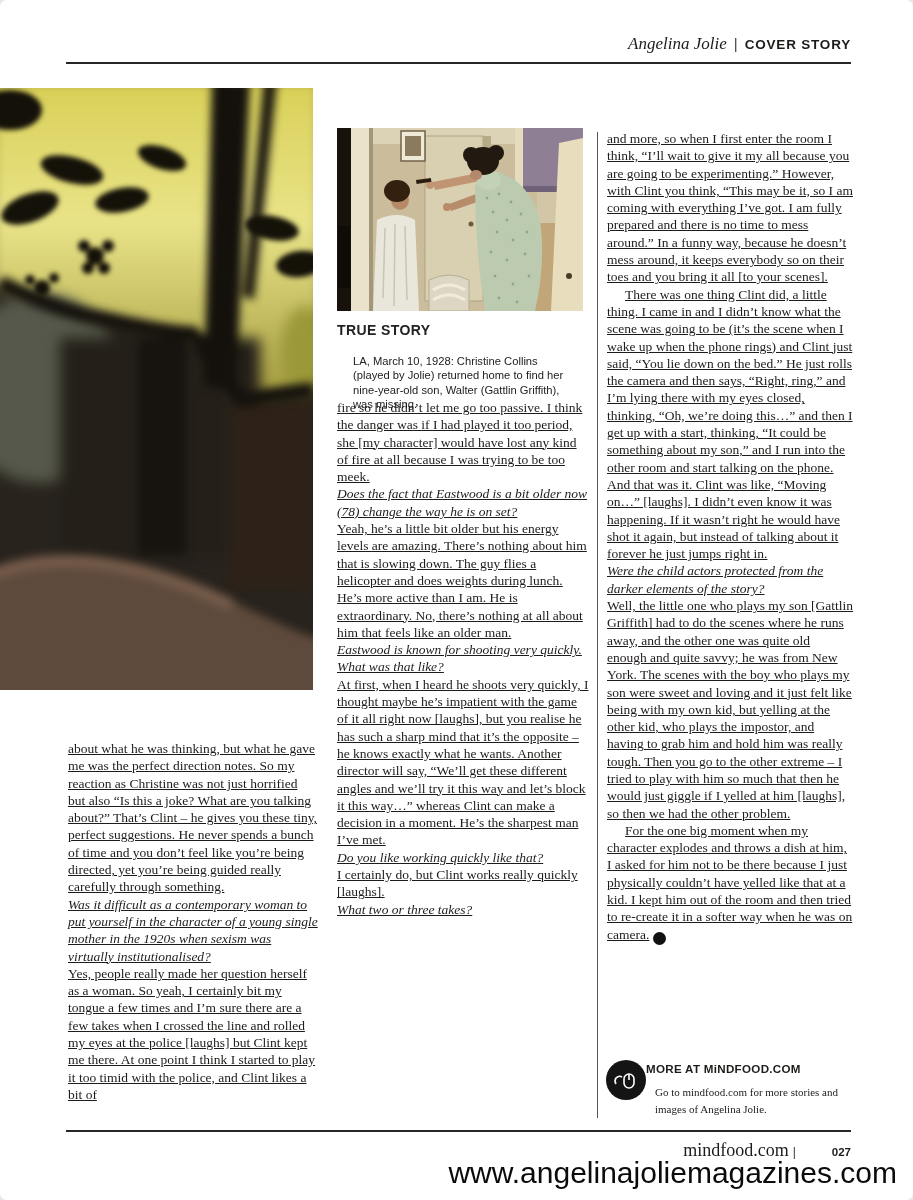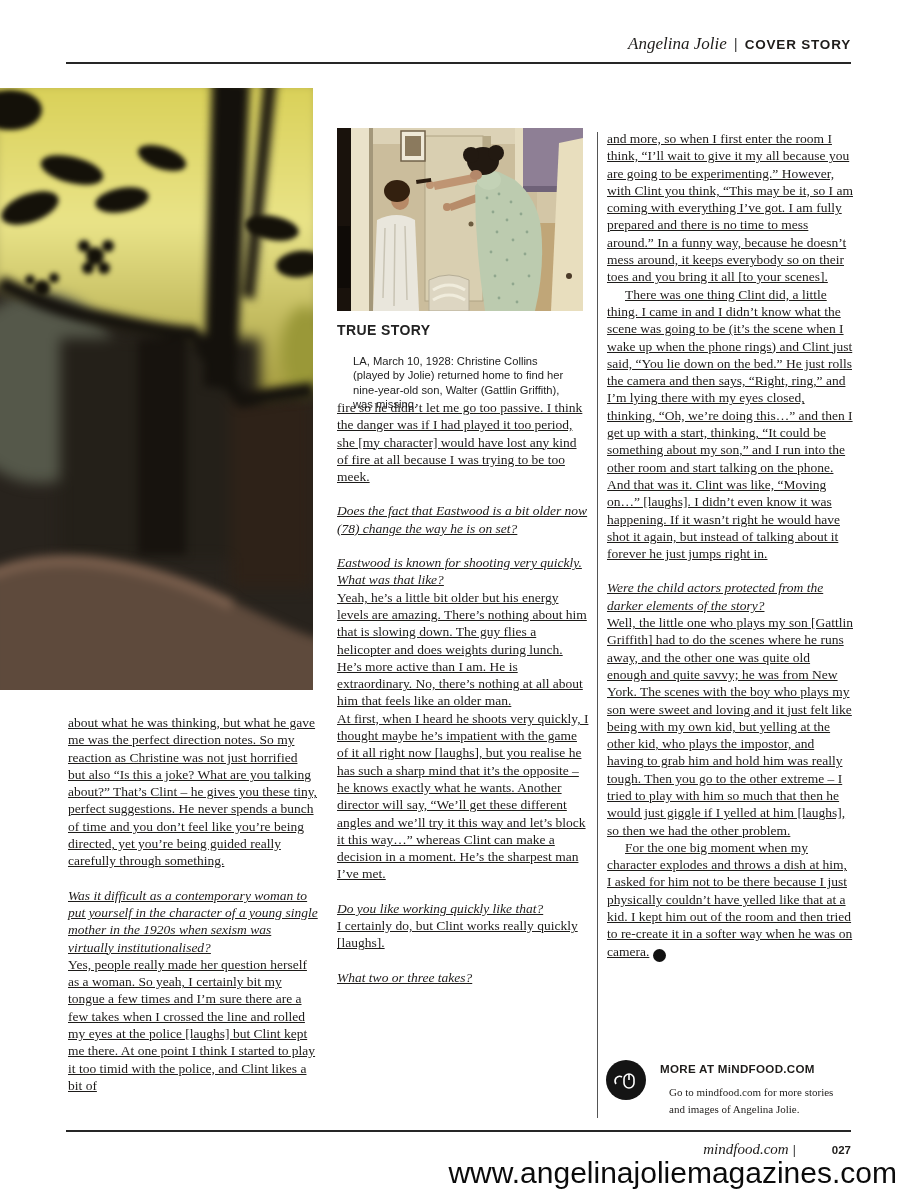--- a/index.html
+++ b/index.html
@@ -1,18 +1,18 @@
 <!DOCTYPE html>
 <html><head>
 <meta charset="utf-8">
 <style>
   html,body { margin:0; padding:0; background:#e8e8e8; }
   .page { position:relative; width:913px; height:1200px; background:#ffffff;
           font-family:"Liberation Serif", serif; color:#1e1c1a; overflow:hidden;
-          margin:0 auto; }
+          margin:0 auto;border-radius:7px; }
 
   
   .header-text { position:absolute; top:34px; right:62px; text-align:right; white-space:nowrap; }
   .header-author { font-style:italic; font-size:17px; }
   .header-sep { font-family:"Liberation Sans", sans-serif; font-weight:300; font-size:15px; color:#444; margin:0 7px; }
   .header-section { font-family:"Liberation Sans", sans-serif; font-weight:bold; font-size:13.5px; letter-spacing:0.8px; }
   .header-rule { position:absolute; left:66px; top:62px; width:785px; height:2px; background:#262626; }
 
   
   .photo-left { position:absolute; left:0; top:88px; width:313px; height:602px; }
@@ -20,44 +20,44 @@
   .photo-left svg, .photo-mid svg { display:block; width:100%; height:100%; }
 
   
   .caption { position:absolute; left:337px; top:323px; width:252px;
              font-family:"Liberation Sans", sans-serif; font-size:11.2px; line-height:14.6px; color:#222; }
   .caption-title { font-weight:bold; font-size:14px; letter-spacing:0.4px; margin:0 0 2px 0; }
   .caption-body { margin:16px; }
 
   
   .col { position:absolute; }
-  #col-left  { left:68px;  top:714px; width:250px; }
+  #col-left  { left:68px;  top:740px; width:250px; }
   #col-mid   { left:337px; top:399px; width:252px; }
   #col-right { left:607px; top:130px; width:246px; }
   .para { margin:0; font-size:13.5px; line-height:17.3px;text-decoration:underline; }
-  .q { font-style:italic; margin-top:17px; }
+  .q { font-style:italic; }
   .ind { text-indent:18px; }
   .vrule { position:absolute; left:597px; top:132px; width:1px; height:986px; background:#555; }
 
   
-  .morebox { position:absolute; left:606px; top:1060px; width:252px; display:flex; gap:14px; align-items:flex-start; }
+  .morebox { position:absolute; left:606px; top:1060px; width:252px; display:flex; gap:0; align-items:flex-start; }
   .mouse-badge { width:40px; height:40px; border-radius:50%; background:#141414; flex:0 0 auto;
                  display:flex; align-items:center; justify-content:center; }
   .morebox-title { font-family:"Liberation Sans", sans-serif; font-weight:bold; font-size:11.6px;
                    letter-spacing:0.3px; margin:2px 0 3px 0; }
   .morebox-body { margin:9px; font-size:11px; line-height:17px; }
 
   .endmark { display:inline-block; width:13px; height:13px; border-radius:50%; background:#111; color:#fff;
              font-family:"Liberation Sans", sans-serif; font-size:6.5px; font-weight:bold; text-align:center;
              line-height:13px; vertical-align:-2px; margin-left:4px; letter-spacing:0; }
 
   
   .footer-rule { position:absolute; left:66px; top:1130px; width:785px; height:2px; background:#262626; }
   .footer-credit { position:absolute; top:1140px; right:62px; white-space:nowrap; }
-  .footer-site { font-style:italic; font-size:15px; }
+  .footer-site { font-size:18px; }
   .footer-sep { font-family:"Liberation Sans", sans-serif; font-size:12px; color:#333; margin:0 4px; }
   .footer-page { font-family:"Liberation Sans", sans-serif; font-weight:bold; font-size:11.5px;padding-left:32px; }
   .watermark { position:absolute; top:1156px; right:16px; font-family:"Liberation Sans", sans-serif;
                font-size:30px; color:#0b0b0b; white-space:nowrap; }
 </style>
 </head>
 <body>
 
 <div class="page">
 
@@ -185,22 +185,22 @@
 
   <div class="col" id="col-left">
     <p class="para">about what he was thinking, but what he gave me was the perfect direction notes. So my reaction as Christine was not just horrified but also “Is this a joke? What are you talking about?” That’s Clint – he gives you these tiny, perfect suggestions. He never spends a bunch of time and you don’t feel like you’re being directed, yet you’re being guided really carefully through something.</p>
     <p class="para q">Was it difficult as a contemporary woman to put yourself in the character of a young single mother in the 1920s when sexism was virtually institutionalised?</p>
     <p class="para">Yes, people really made her question herself as a woman. So yeah, I certainly bit my tongue a few times and I’m sure there are a few takes when I crossed the line and rolled my eyes at the police [laughs] but Clint kept me there. At one point I think I started to play it too timid with the police, and Clint likes a bit of</p>
   </div>
 
   <div class="col" id="col-mid">
     <p class="para">fire so he didn’t let me go too passive. I think the danger was if I had played it too period, she [my character] would have lost any kind of fire at all because I was trying to be too meek.</p>
     <p class="para q">Does the fact that Eastwood is a bit older now (78) change the way he is on set?</p>
+    <p class="para">Yeah, he’s a little bit older but his energy levels are amazing. There’s nothing about him that is slowing down. The guy flies a helicopter and does weights during lunch. He’s more active than I am. He is extraordinary. No, there’s nothing at all about him that feels like an older man.</p>
     <p class="para q">Eastwood is known for shooting very quickly. What was that like?</p>
-    <p class="para">Yeah, he’s a little bit older but his energy levels are amazing. There’s nothing about him that is slowing down. The guy flies a helicopter and does weights during lunch. He’s more active than I am. He is extraordinary. No, there’s nothing at all about him that feels like an older man.</p>
     <p class="para">At first, when I heard he shoots very quickly, I thought maybe he’s impatient with the game of it all right now [laughs], but you realise he has such a sharp mind that it’s the opposite – he knows exactly what he wants. Another director will say, “We’ll get these different angles and we’ll try it this way and let’s block it this way…” whereas Clint can make a decision in a moment. He’s the sharpest man I’ve met.</p>
     <p class="para q">Do you like working quickly like that?</p>
     <p class="para">I certainly do, but Clint works really quickly [laughs].</p>
     <p class="para q">What two or three takes?</p>
   </div>
 
   <div class="col" id="col-right">
     <p class="para">and more, so when I first enter the room I think, “I’ll wait to give it my all because you are going to be experimenting.” However, with Clint you think, “This may be it, so I am coming with everything I’ve got. I am fully prepared and there is no time to mess around.” In a funny way, because he doesn’t mess around, it keeps everybody so on their toes and you bring it all [to your scenes].</p>
     <p class="para ind">There was one thing Clint did, a little thing. I came in and I didn’t know what the scene was going to be (it’s the scene when I wake up when the phone rings) and Clint just said, “You lie down on the bed.” He just rolls the camera and then says, “Right, ring,” and I’m lying there with my eyes closed, thinking, “Oh, we’re doing this…” and then I get up with a start, thinking, “It could be something about my son,” and I run into the other room and start talking on the phone. And that was it. Clint was like, “Moving on…” [laughs]. I didn’t even know it was happening. If it wasn’t right he would have shot it again, but instead of talking about it forever he just jumps right in.</p>
     <p class="para q">Were the child actors protected from the darker elements of the story?</p>

